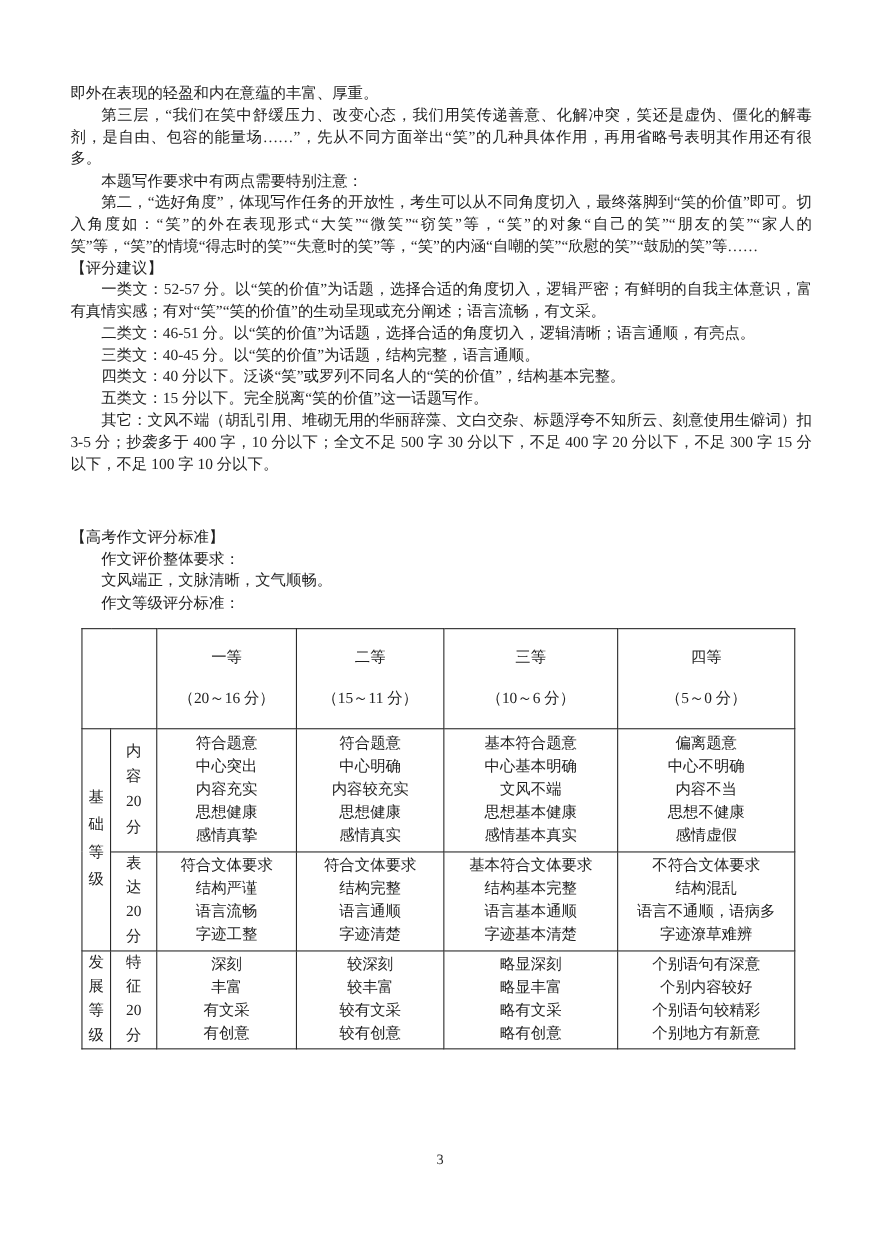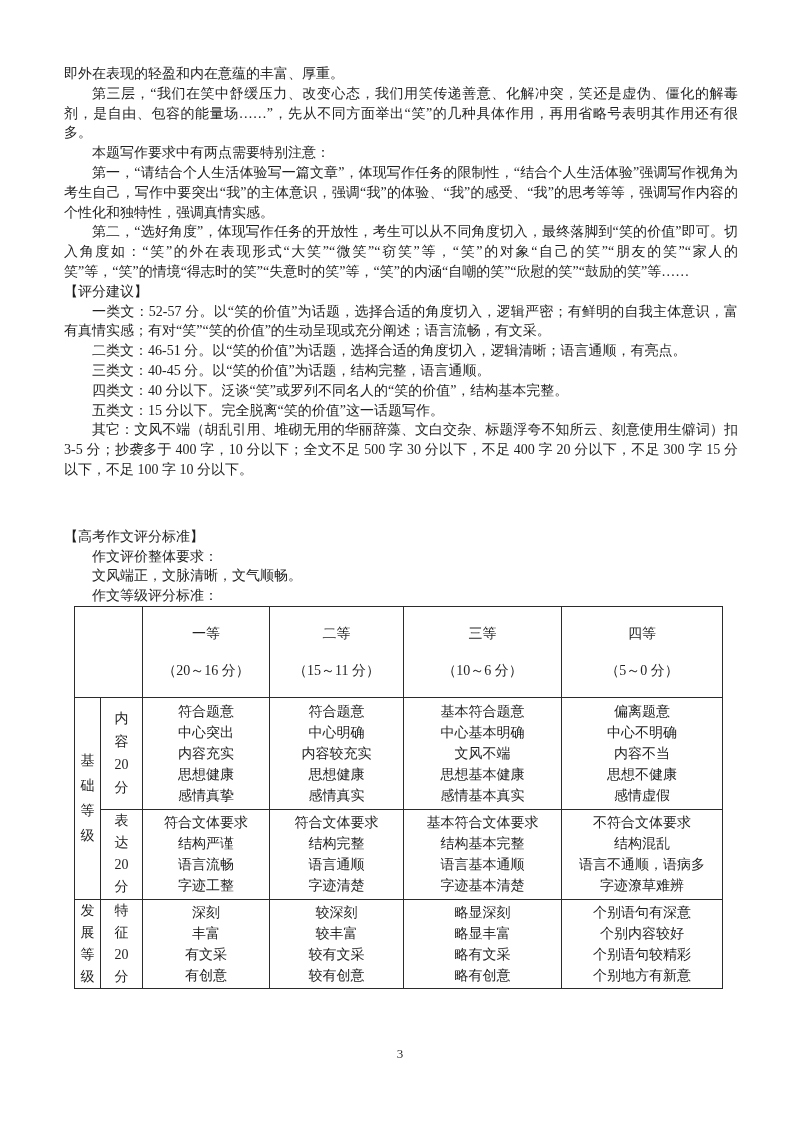--- a/index.html
+++ b/index.html
@@ -11,39 +11,39 @@
     width: 800px;
     height: 1131px;
     position: relative;
     overflow: hidden;
     font-family: "Liberation Serif", "DejaVu Serif", serif;
     color: #1f1f1f;
   }
   .page {
     position: absolute;
     left: 64px;
-    top: 64px;
+    top: 76px;
     width: 674px;
   }
   .page p {
     margin: 0;
     font-size: 14px;
     line-height: 19.8px;
     text-align: justify;
     word-break: break-all;
   }
   .indent { text-indent: 2em; }
   .hei {
     font-family: "Liberation Sans", "DejaVu Sans", sans-serif;
     font-weight: normal;
   }
   .gap-top { margin-top: 47px !important; }
 
   table.grading {
-    margin-top: 0;
+    margin-top: 12px;
     margin-left: 10px;
     border-collapse: collapse;
     table-layout: fixed;
     width: 648px;
     font-size: 14px;
   }
   table.grading td {
     border: 1px solid #2b2b2b;
     text-align: center;
     vertical-align: middle;
@@ -71,21 +71,20 @@
     color: #2a2a2a;
   }
 </style>
 </head>
 <body>
 
 <div class="page">
   <p>即外在表现的轻盈和内在意蕴的丰富、厚重。</p>
   <p class="indent">第三层，“我们在笑中舒缓压力、改变心态，我们用笑传递善意、化解冲突，笑还是虚伪、僵化的解毒剂，是自由、包容的能量场……”，先从不同方面举出“笑”的几种具体作用，再用省略号表明其作用还有很多。</p>
   <p class="indent hei">本题写作要求中有两点需要特别注意：</p>
-  <p class="indent">第一，“请结合个人生活体验写一篇文章”，体现写作任务的限制性，“结合个人生活体验”强调写作视角为考生自己，写作中要突出“我”的主体意识，强调“我”的体验、“我”的感受、“我”的思考等等，强调写作内容的个性化和独特性，强调真情实感。</p>
   <p class="indent">第二，“选好角度”，体现写作任务的开放性，考生可以从不同角度切入，最终落脚到“笑的价值”即可。切入角度如：“笑”的外在表现形式“大笑”“微笑”“窃笑”等，“笑”的对象“自己的笑”“朋友的笑”“家人的笑”等，“笑”的情境“得志时的笑”“失意时的笑”等，“笑”的内涵“自嘲的笑”“欣慰的笑”“鼓励的笑”等……</p>
   <p class="hei">【评分建议】</p>
   <p class="indent">一类文：52-57 分。以“笑的价值”为话题，选择合适的角度切入，逻辑严密；有鲜明的自我主体意识，富有真情实感；有对“笑”“笑的价值”的生动呈现或充分阐述；语言流畅，有文采。</p>
   <p class="indent">二类文：46-51 分。以“笑的价值”为话题，选择合适的角度切入，逻辑清晰；语言通顺，有亮点。</p>
   <p class="indent">三类文：40-45 分。以“笑的价值”为话题，结构完整，语言通顺。</p>
   <p class="indent">四类文：40 分以下。泛谈“笑”或罗列不同名人的“笑的价值”，结构基本完整。</p>
   <p class="indent">五类文：15 分以下。完全脱离“笑的价值”这一话题写作。</p>
   <p class="indent">其它：文风不端（胡乱引用、堆砌无用的华丽辞藻、文白交杂、标题浮夸不知所云、刻意使用生僻词）扣 3-5 分；抄袭多于 400 字，10 分以下；全文不足 500 字 30 分以下，不足 400 字 20 分以下，不足 300 字 15 分以下，不足 100 字 10 分以下。</p>
   <p class="hei gap-top">【高考作文评分标准】</p>
   <p class="indent hei">作文评价整体要求：</p>

